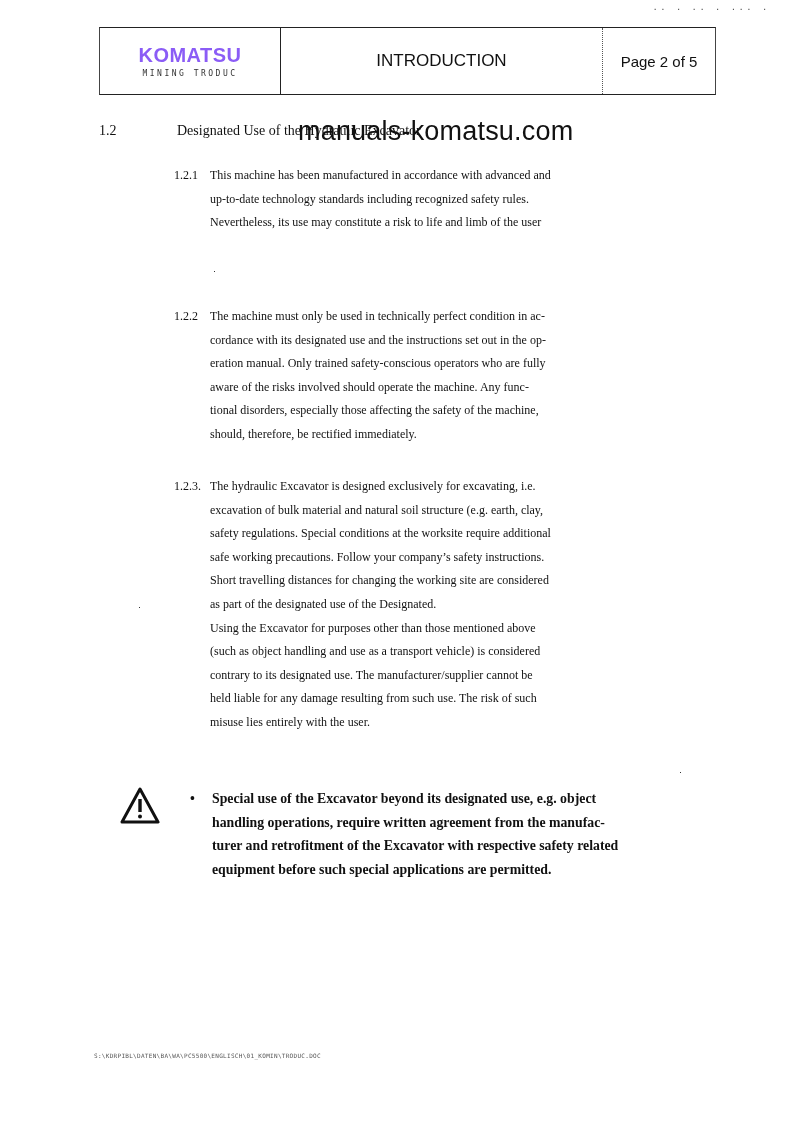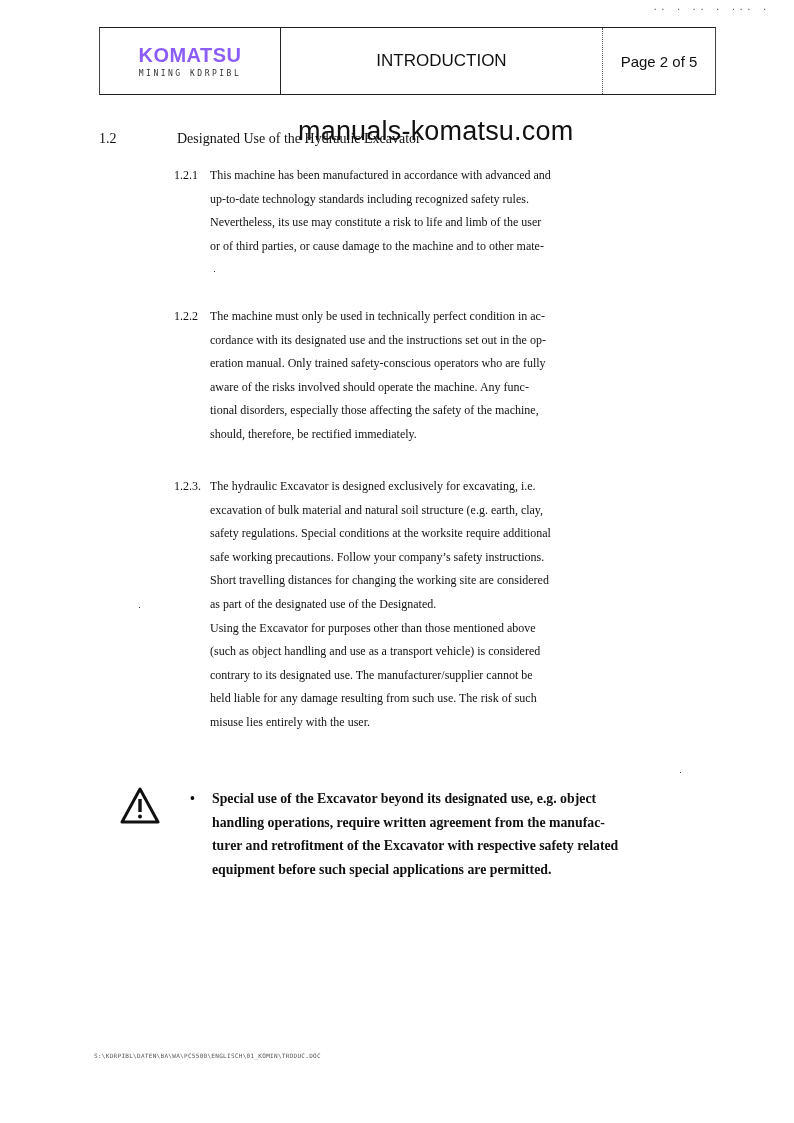--- a/index.html
+++ b/index.html
@@ -28,21 +28,21 @@
     .title-cell {
       flex: 1; display: flex; align-items: center; justify-content: center;
       font-family: "Liberation Sans", "DejaVu Sans", sans-serif; font-size: 17px; color: #111;
       border-right: 1px dotted #555;
     }
     .page-cell {
       width: 112px; display: flex; align-items: center; justify-content: center;
       font-family: "Liberation Sans", "DejaVu Sans", sans-serif; font-size: 15px; color: #111;
     }
     .section-heading {
-      position: absolute; top: 131px; left: 99px; width: 600px; font-size: 14px; height: 20px;
+      position: absolute; top: 123px; left: 99px; width: 600px; font-size: 14px; height: 20px;
     }
     .section-number { position: absolute; left: 0; top: 0; }
     .section-title { position: absolute; left: 78px; top: 0; }
     .watermark {
       position: absolute; left: 298px; top: 116px;
       font-family: "Liberation Sans", "DejaVu Sans", sans-serif; font-size: 27px; color: #111;
       letter-spacing: 0.2px;
     }
     .para {
       position: absolute; left: 174px; width: 500px; font-size: 12px; line-height: 23.6px;
@@ -68,39 +68,38 @@
     .speck { position: absolute; width: 1px; height: 1px; background: #333; }
   </style>
 </head>
 <body>
 
 <div class="scan-dots">.. . .. .   ... .</div>
 
 <div class="header-box">
   <div class="logo-cell">
     <div class="logo-main">KOMATSU</div>
-    <div class="logo-sub">MINING KDRPIBL</div>
+    <div class="logo-sub">MINING TRODUC</div>
   </div>
   <div class="title-cell">INTRODUCTION</div>
   <div class="page-cell">Page 2 of 5</div>
 </div>
 
 <div class="section-heading">
   <span class="section-number">1.2</span>
   <span class="section-title">Designated Use of the Hydraulic Excavator</span>
 </div>
 <div class="watermark">manuals-komatsu.com</div>
 
 <div class="para" style="top:164px;">
   <span class="para-num">1.2.1</span>
   <span class="para-text">
     <span class="line">This machine has been manufactured in accordance with advanced and</span>
     <span class="line">up-to-date technology standards including recognized safety rules.</span>
     <span class="line">Nevertheless, its use may constitute a risk to life and limb of the user</span>
-    <span class="line">or of third parties, or cause damage to the machine and to other mate-</span>
   </span>
 </div>
 
 <div class="para" style="top:305px;">
   <span class="para-num">1.2.2</span>
   <span class="para-text">
     <span class="line">The machine must only be used in technically perfect condition in ac-</span>
     <span class="line">cordance with its designated use and the instructions set out in the op-</span>
     <span class="line">eration manual. Only trained safety-conscious operators who are fully</span>
     <span class="line">aware of the risks involved should operate the machine. Any func-</span>

